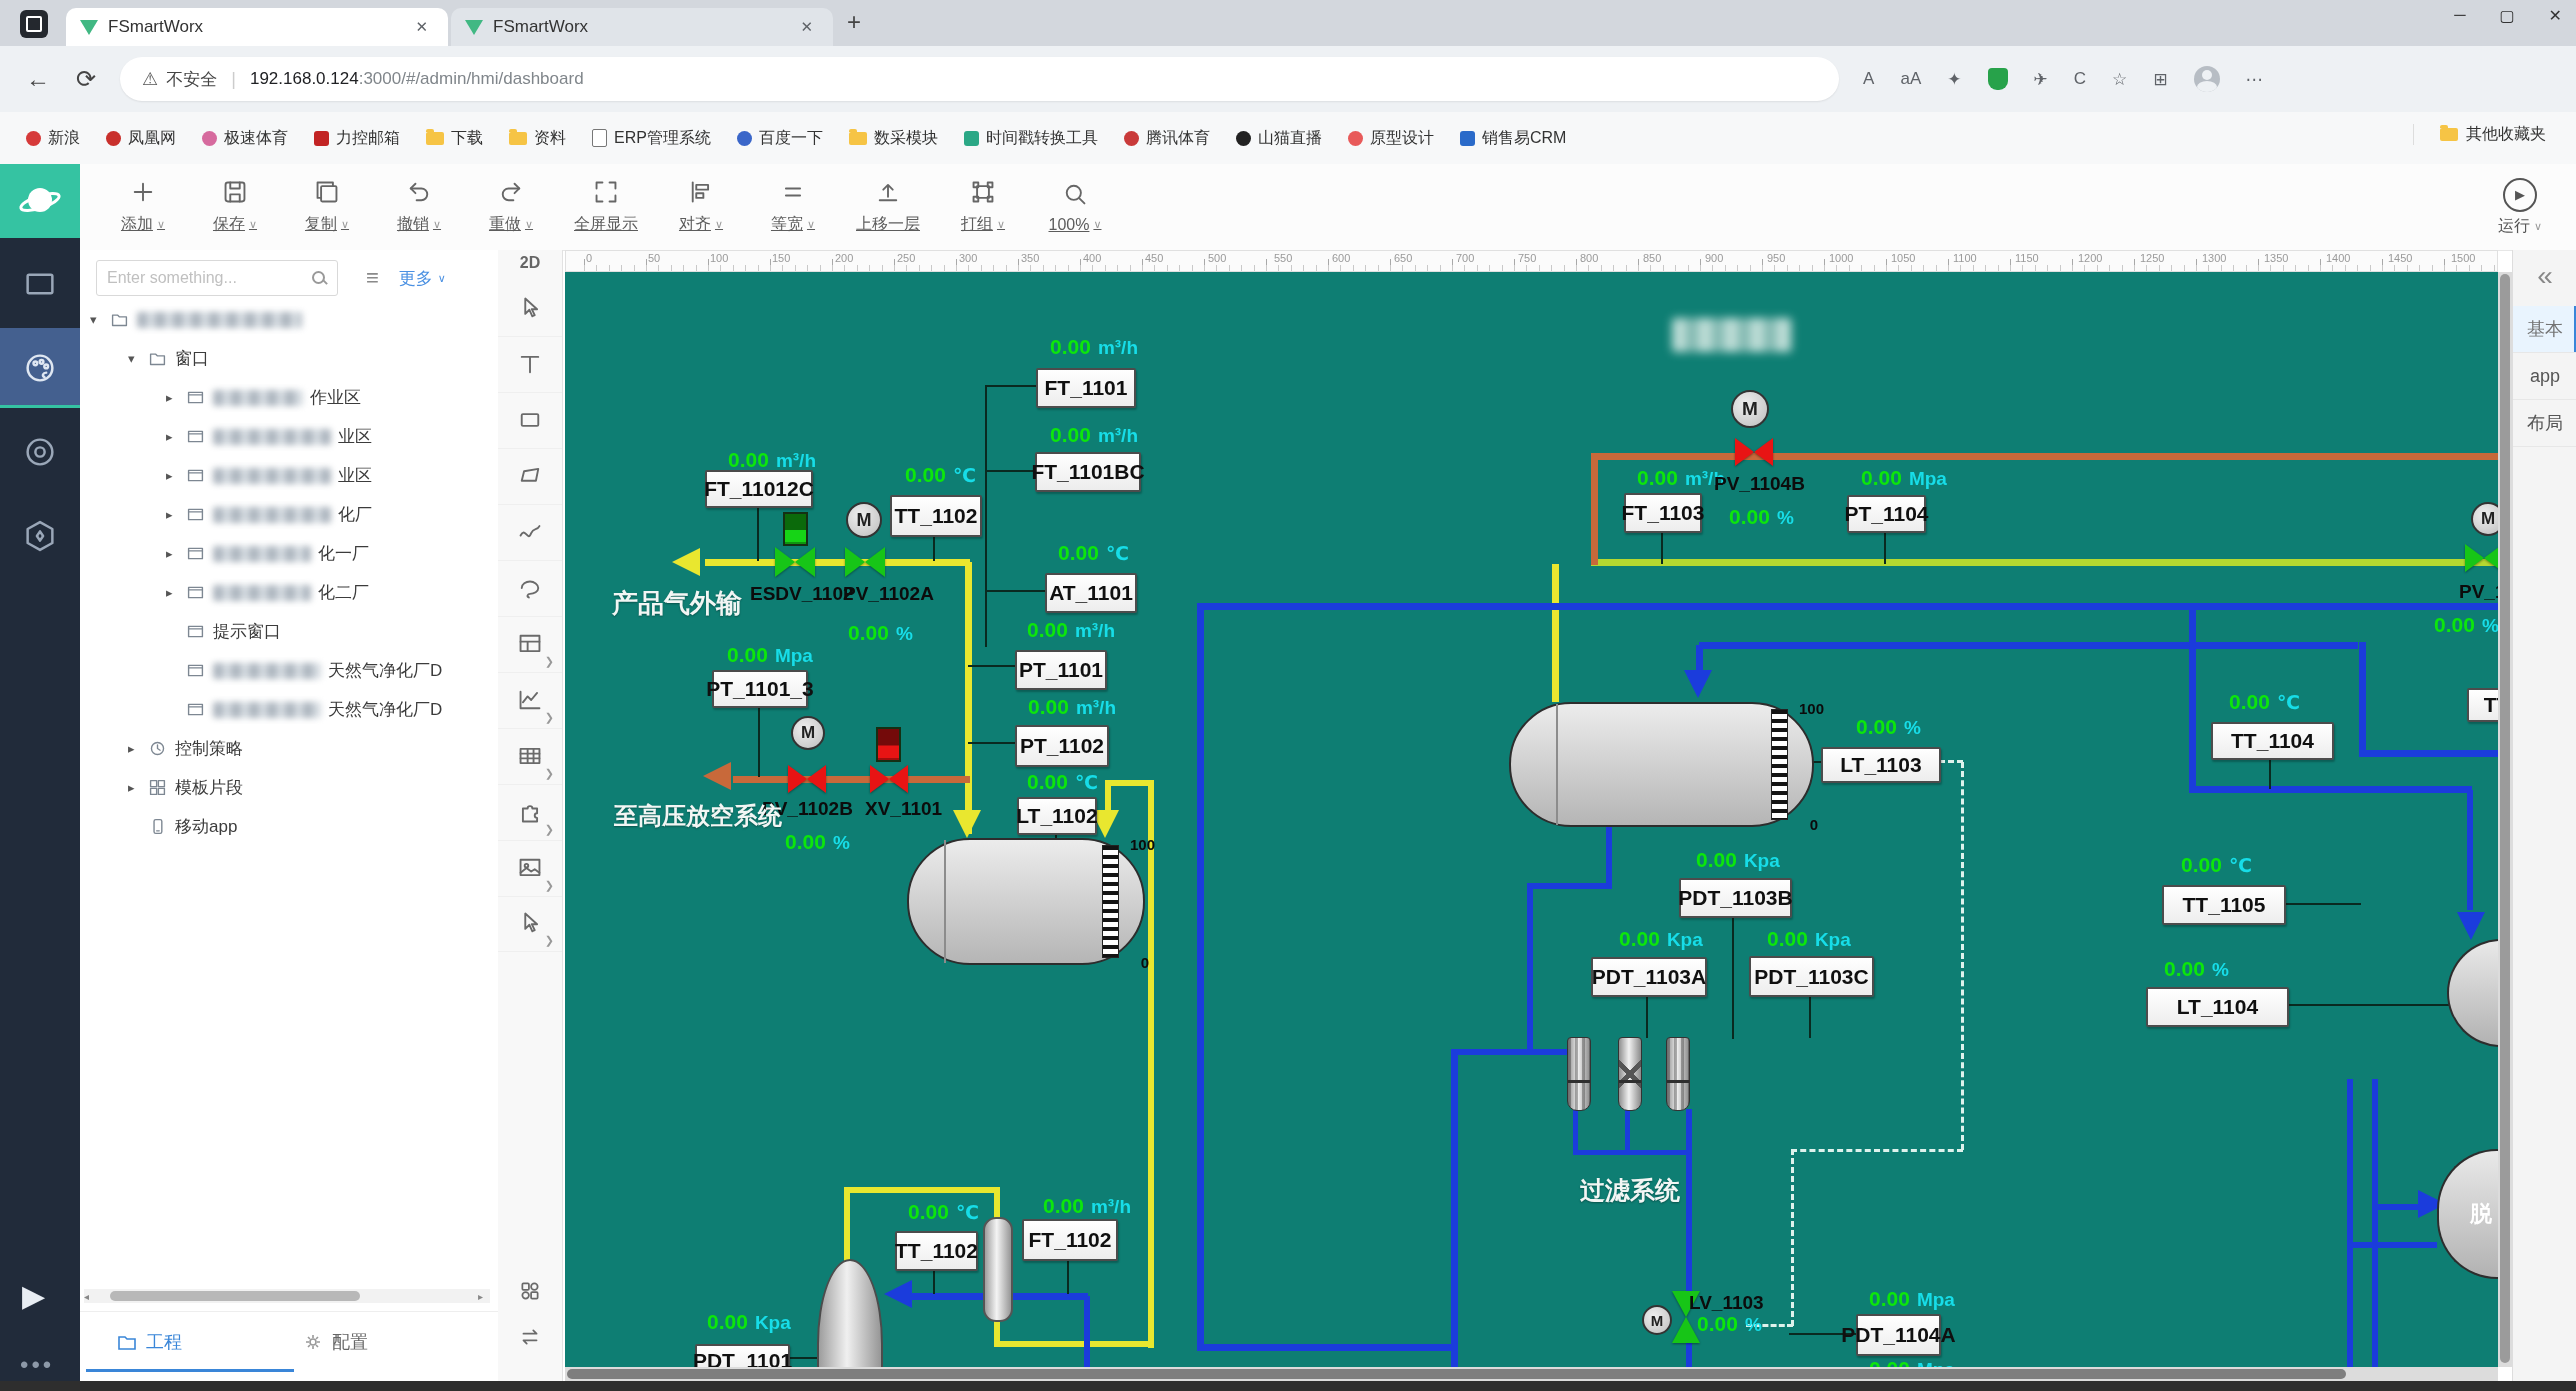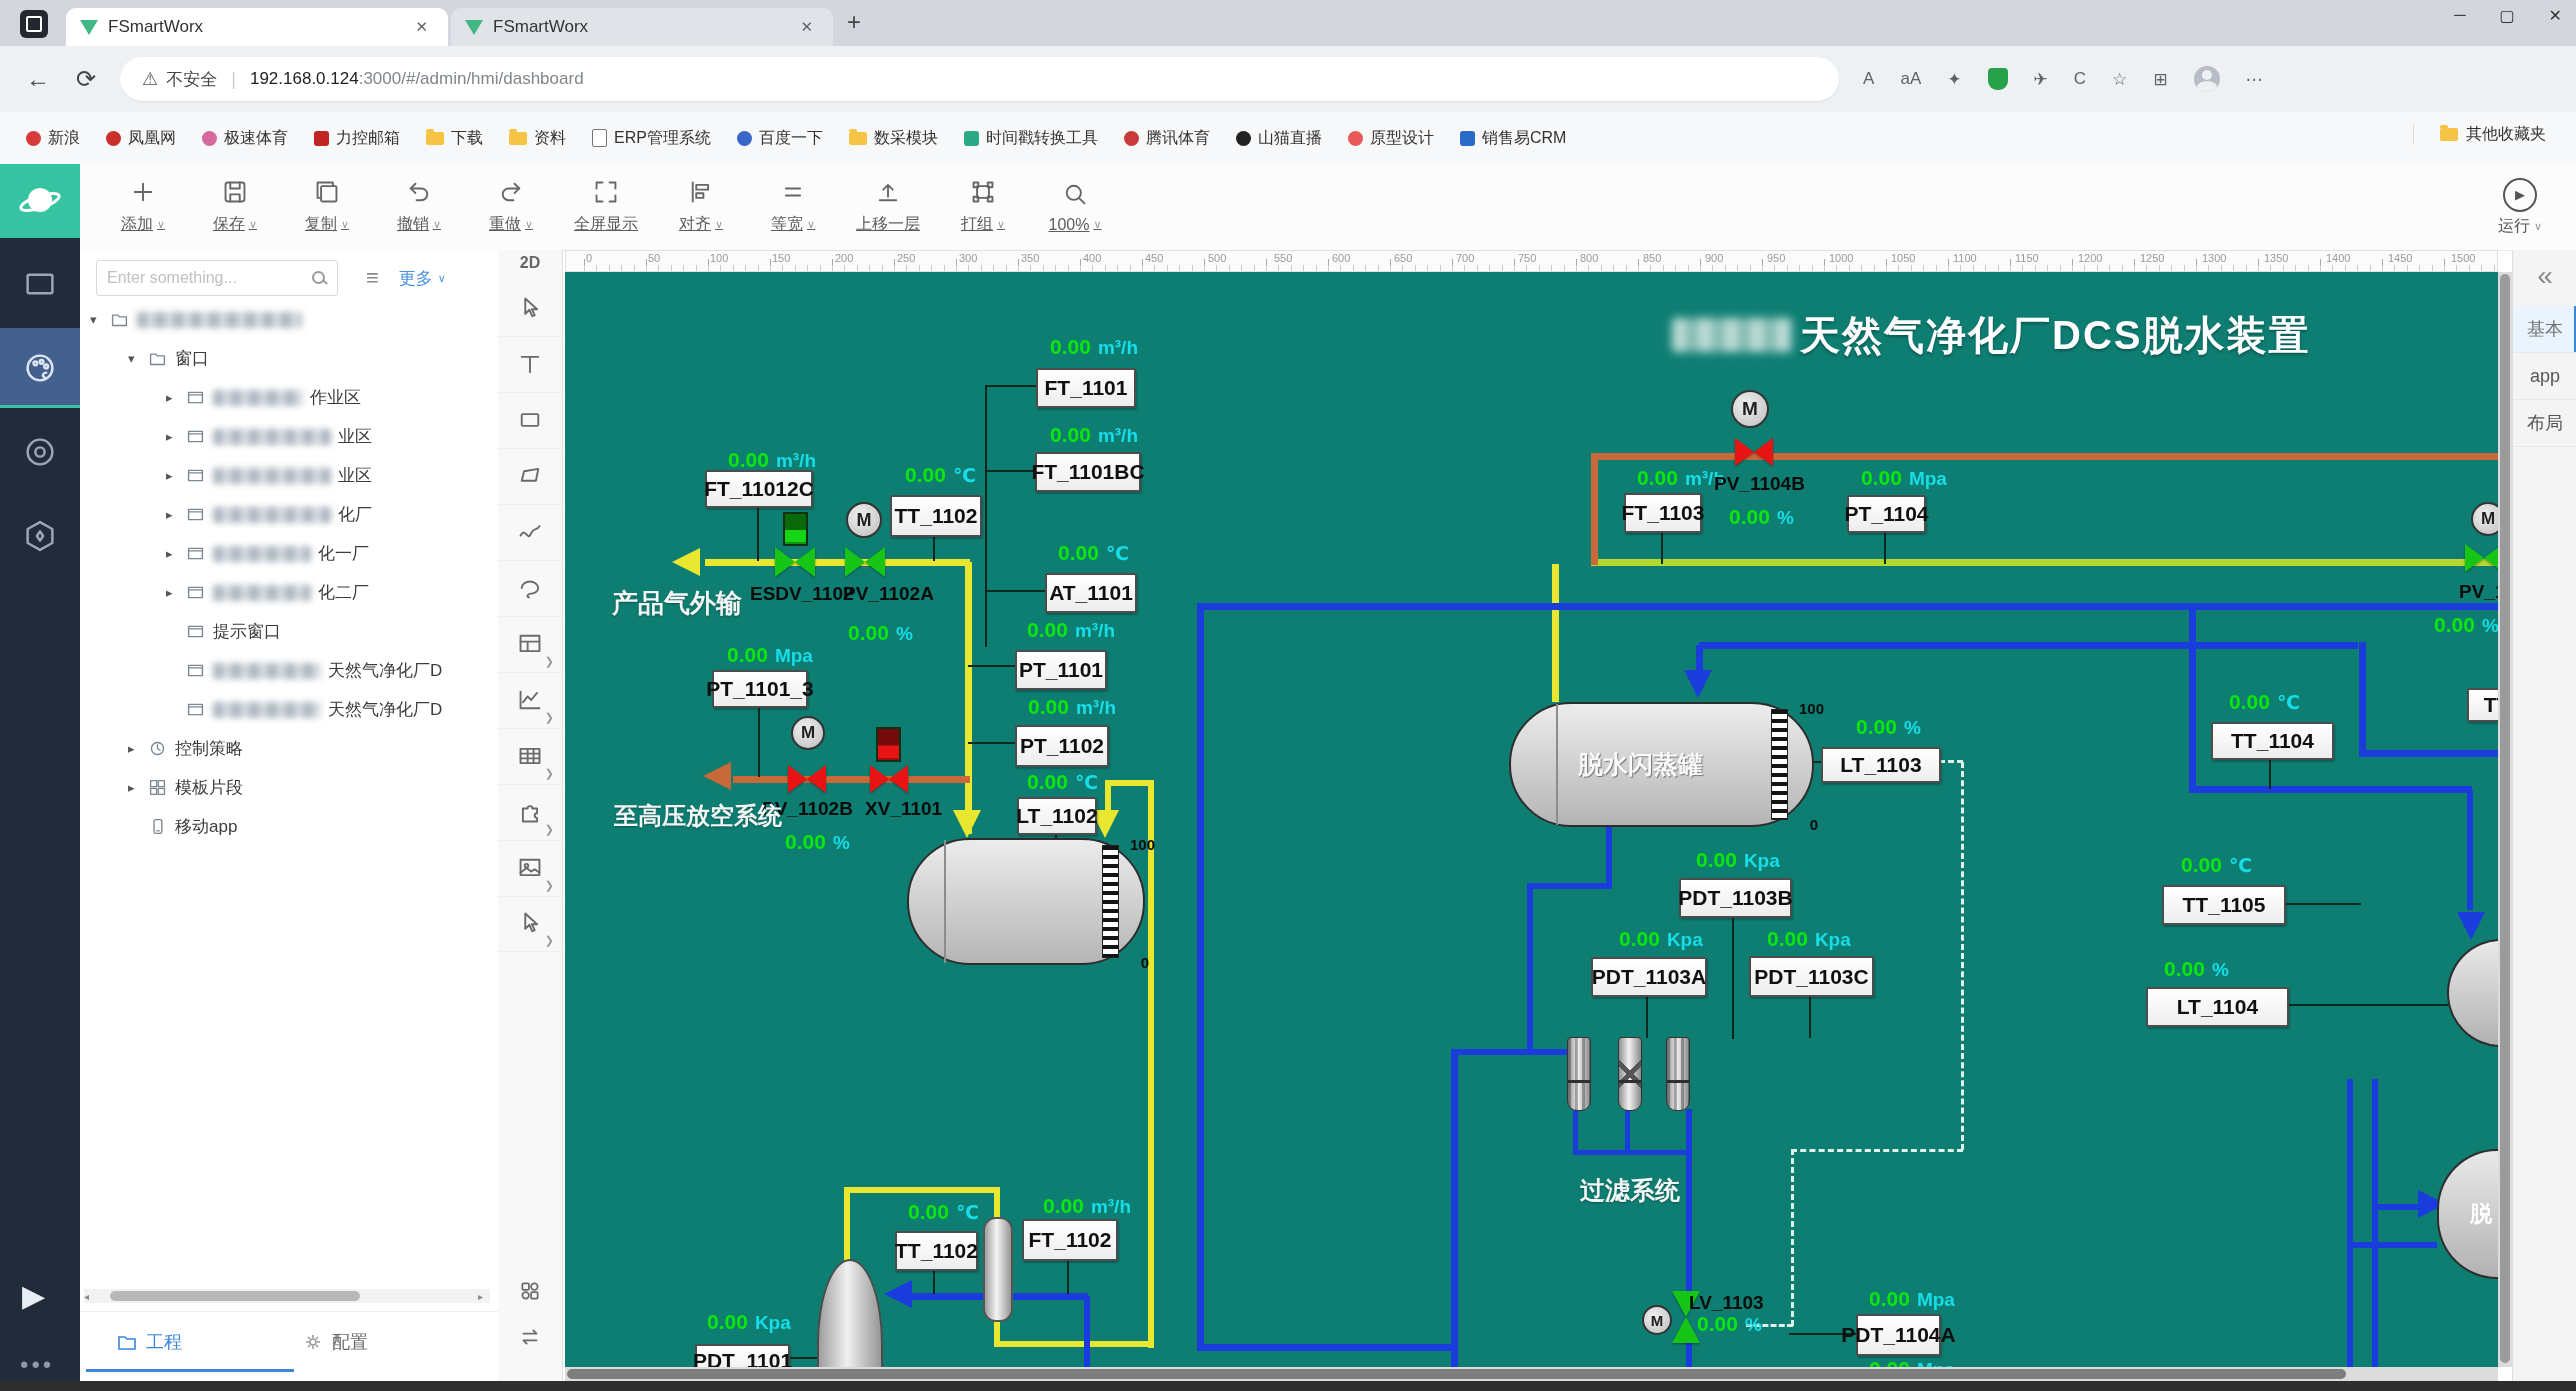--- a/index.html
+++ b/index.html
@@ -696,21 +696,20 @@
       <span class="rnum" style="left: 1512px;">1200</span>
       <span class="rnum" style="left: 1574px;">1250</span>
       <span class="rnum" style="left: 1636px;">1300</span>
       <span class="rnum" style="left: 1698px;">1350</span>
       <span class="rnum" style="left: 1760px;">1400</span>
       <span class="rnum" style="left: 1822px;">1450</span>
       <span class="rnum" style="left: 1885px;">1500</span>
     </div>
   <div id="canvas" class="abs">
     <div class="tblur" id="titleblur" style="left: 1107px; top: 46px; width: 120px; height: 34px;"></div>
-    <div id="cvtitle" style="left: 1235px; top: 36px;">天然气净化厂DCS脱水装置</div>
   <div class="pipe" style="left: 140px; top: 287px; width: 265px; height: 7px; background: rgb(233, 231, 47);"></div>
       <div class="pipe" style="left: 400px; top: 290px; width: 7px; height: 272px; background: rgb(233, 231, 47);"></div>
       <div class="pipe" style="left: 987px; top: 292px; width: 7px; height: 138px; background: rgb(233, 231, 47);"></div>
       <div class="pipe" style="left: 583px; top: 510px; width: 6px; height: 566px; background: rgb(233, 231, 47);"></div>
       <div class="pipe" style="left: 540px; top: 508px; width: 49px; height: 6px; background: rgb(233, 231, 47);"></div>
       <div class="pipe" style="left: 540px; top: 510px; width: 6px; height: 30px; background: rgb(233, 231, 47);"></div>
       <div class="pipe" style="left: 279px; top: 915px; width: 6px; height: 74px; background: rgb(233, 231, 47);"></div>
       <div class="pipe" style="left: 279px; top: 915px; width: 156px; height: 6px; background: rgb(233, 231, 47);"></div>
       <div class="pipe" style="left: 429px; top: 915px; width: 6px; height: 32px; background: rgb(233, 231, 47);"></div>
       <div class="pipe" style="left: 429px; top: 1049px; width: 6px; height: 26px; background: rgb(233, 231, 47);"></div>
@@ -782,21 +781,20 @@
       <div class="arrow" style="left: 1853px; top: 918px; border-top: 14px solid transparent; border-bottom: 14px solid transparent; border-left: 28px solid rgb(27, 60, 220);"></div>
       <div class="arrow" style="left: 1892px; top: 640px; border-left: 14px solid transparent; border-right: 14px solid transparent; border-top: 28px solid rgb(27, 60, 220);"></div>
       <div class="vessel" style="left: 342px; top: 566px; width: 238px; height: 127px; border-radius: 63px;">
         <span class="divl"></span>
       <span class="gauge" style="right:24px;top:5px;bottom:5px;"></span>
       <span class="gnum" style="right:-12px;top:-4px;">100</span>
       <span class="gnum" style="right:-6px;bottom:-8px;">0</span>
       </div>
       <div class="vessel" style="left: 944px; top: 430px; width: 305px; height: 125px; border-radius: 62px;">
         <span class="divl"></span>
-      <span class="vlabel" style="font-size:25px">脱水闪蒸罐</span>
       <span class="gauge" style="right:24px;top:5px;bottom:5px;"></span>
       <span class="gnum" style="right:-12px;top:-4px;">100</span>
       <span class="gnum" style="right:-6px;bottom:-8px;">0</span>
       </div>
       <div class="dome" style="left: 252px; top: 987px; width: 66px; height: 118px;"></div>
       <div class="cyl" style="left: 418px; top: 945px; width: 30px; height: 105px;"></div>
       <div class="filter stripes" style="left: 1002px; top: 765px; width: 24px; height: 74px;"></div>
       <div class="filter cross" style="left: 1053px; top: 765px; width: 24px; height: 74px;"></div>
       <div class="filter stripes" style="left: 1101px; top: 765px; width: 24px; height: 74px;"></div>
       <div class="half" style="left: 1882px; top: 667px; width: 78px; height: 108px;">

